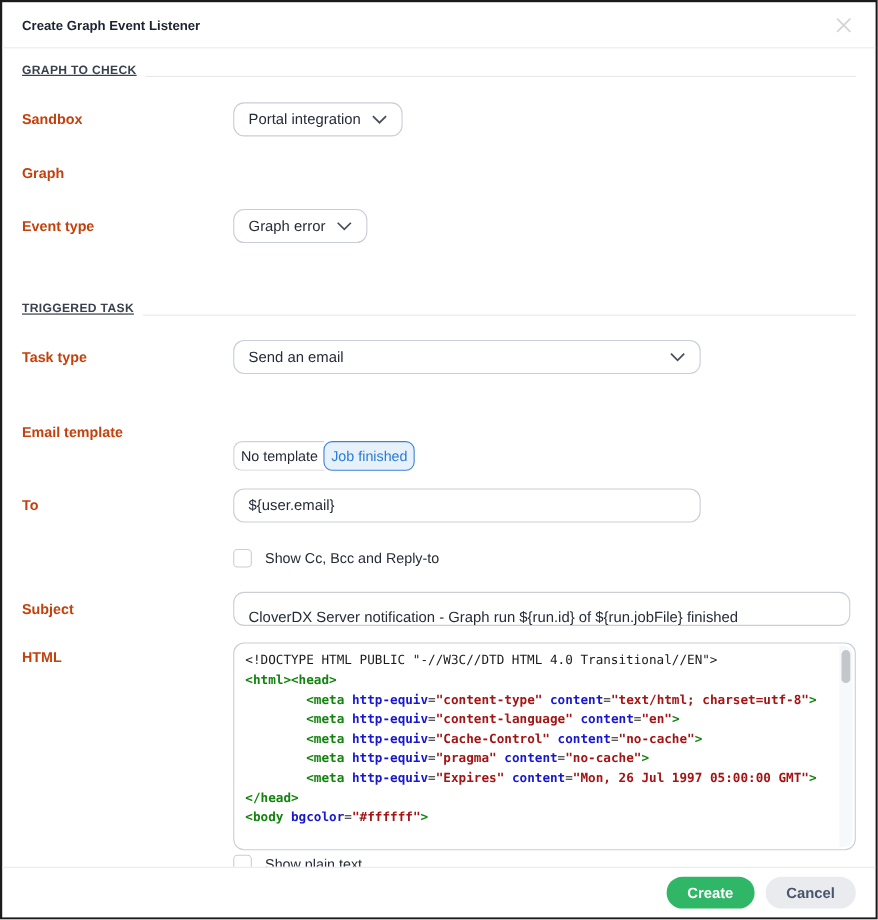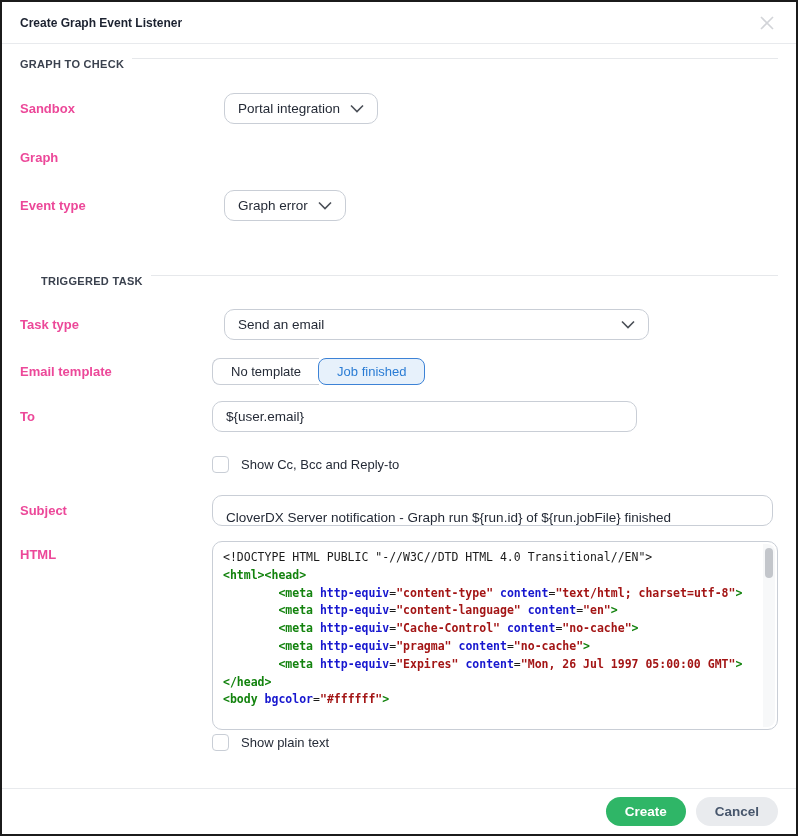--- a/index.html
+++ b/index.html
@@ -25,72 +25,73 @@
   }
   .dlg-title { font-size:12px; font-weight:bold; color:#1c2230; }
   .close-btn {
     width:22px; height:22px; cursor:pointer;
     display:flex; align-items:center; justify-content:center;
   }
   .close-btn svg { stroke:#d2d4d8; stroke-width:1.6; }
   
   .dlg-body { flex:1 1 auto; padding:12px 18px 0 18px; overflow:hidden; }
   .section-head {
-    display:flex; align-items:flex-start; gap:8px;
+    display:flex; align-items:flex-end; gap:8px;
     margin-top:2px;
+    text-decoration:underline;
   }
   .section-label {
     font-size:11px; font-weight:bold; letter-spacing:.3px;
     color:#3a414e; text-transform:uppercase; white-space:nowrap;
   }
   .section-rule { flex:1; height:1px; background:#e6e8eb; }
   .form-row {
     display:flex; align-items:center;
     min-height:30px;
   }
   .form-label {
     width:192px; flex:0 0 192px;
-    font-size:13px; font-weight:bold; color:#ec4899;
+    font-size:13px; font-weight:bold; color:#c2410c;
   }
   
   .row-sandbox   { margin-top:23px; }
   .row-graph     { margin-top:18px; }
   .row-event     { margin-top:18px; }
-  .sect-task     { margin-top:54px;margin-left:21px; }
+  .sect-task     { margin-top:54px; }
   .row-tasktype  { margin-top:22px; }
   .row-template  { margin-top:17px; align-items:center; min-height:28px;}
   .row-to        { margin-top:16px; }
   .row-cc        { margin-top:23px; min-height:18px;}
   .row-subject   { margin-top:22px; }
   .row-html      { margin-top:15px; align-items:flex-start; }
   .row-plain     { margin-top:3px; min-height:18px;}
   
   .select, .text-input {
     height:31px;
     border:1px solid #c9ced6;
     border-radius:10px;
     background:#fff;
     display:flex; align-items:center;
     font-size:13.5px; color:#252b37;
     padding:0 13px;
   }
-  .select { cursor:pointer; justify-content:space-between; gap:10px;margin-left:12px; }
+  .select { cursor:pointer; justify-content:space-between; gap:10px; }
   .select .chev { flex:0 0 auto; display:flex; align-items:center; }
   .select .chev svg { stroke:#4a4f57; stroke-width:1.6; fill:none; }
   .w-compact { width:auto; }
   .w-wide  { width:420px; }
   .w-wide2 { width:425px; }
   .w-full  { width:561px;align-items:flex-end; }
   .text-input { color:#252b37; }
   
   .segmented { display:flex; align-items:center; }
   .seg-opt {
     height:27px; display:flex; align-items:center;
-    padding:0 18px; font-size:13px; cursor:pointer;
-    border:1px solid #c9ced6; background:#fff; color:#252b37;
+    padding:0 6px; font-size:13px; cursor:pointer;
+    border:1px solid #c9ced6; background:#fff; color:#252b37;margin-top:44px;
   }
   .seg-opt:first-child { border-radius:8px 0 0 8px; border-right:none; }
   .seg-opt.selected {
     background:#e7f1fb; color:#2a7cd4;
     border:1px solid #3c82d6; border-radius:8px;
     margin-left:-1px; position:relative; z-index:2;
   }
   
   .checkbox-row { display:flex; align-items:center; gap:12px; cursor:pointer; }
   .checkbox {

